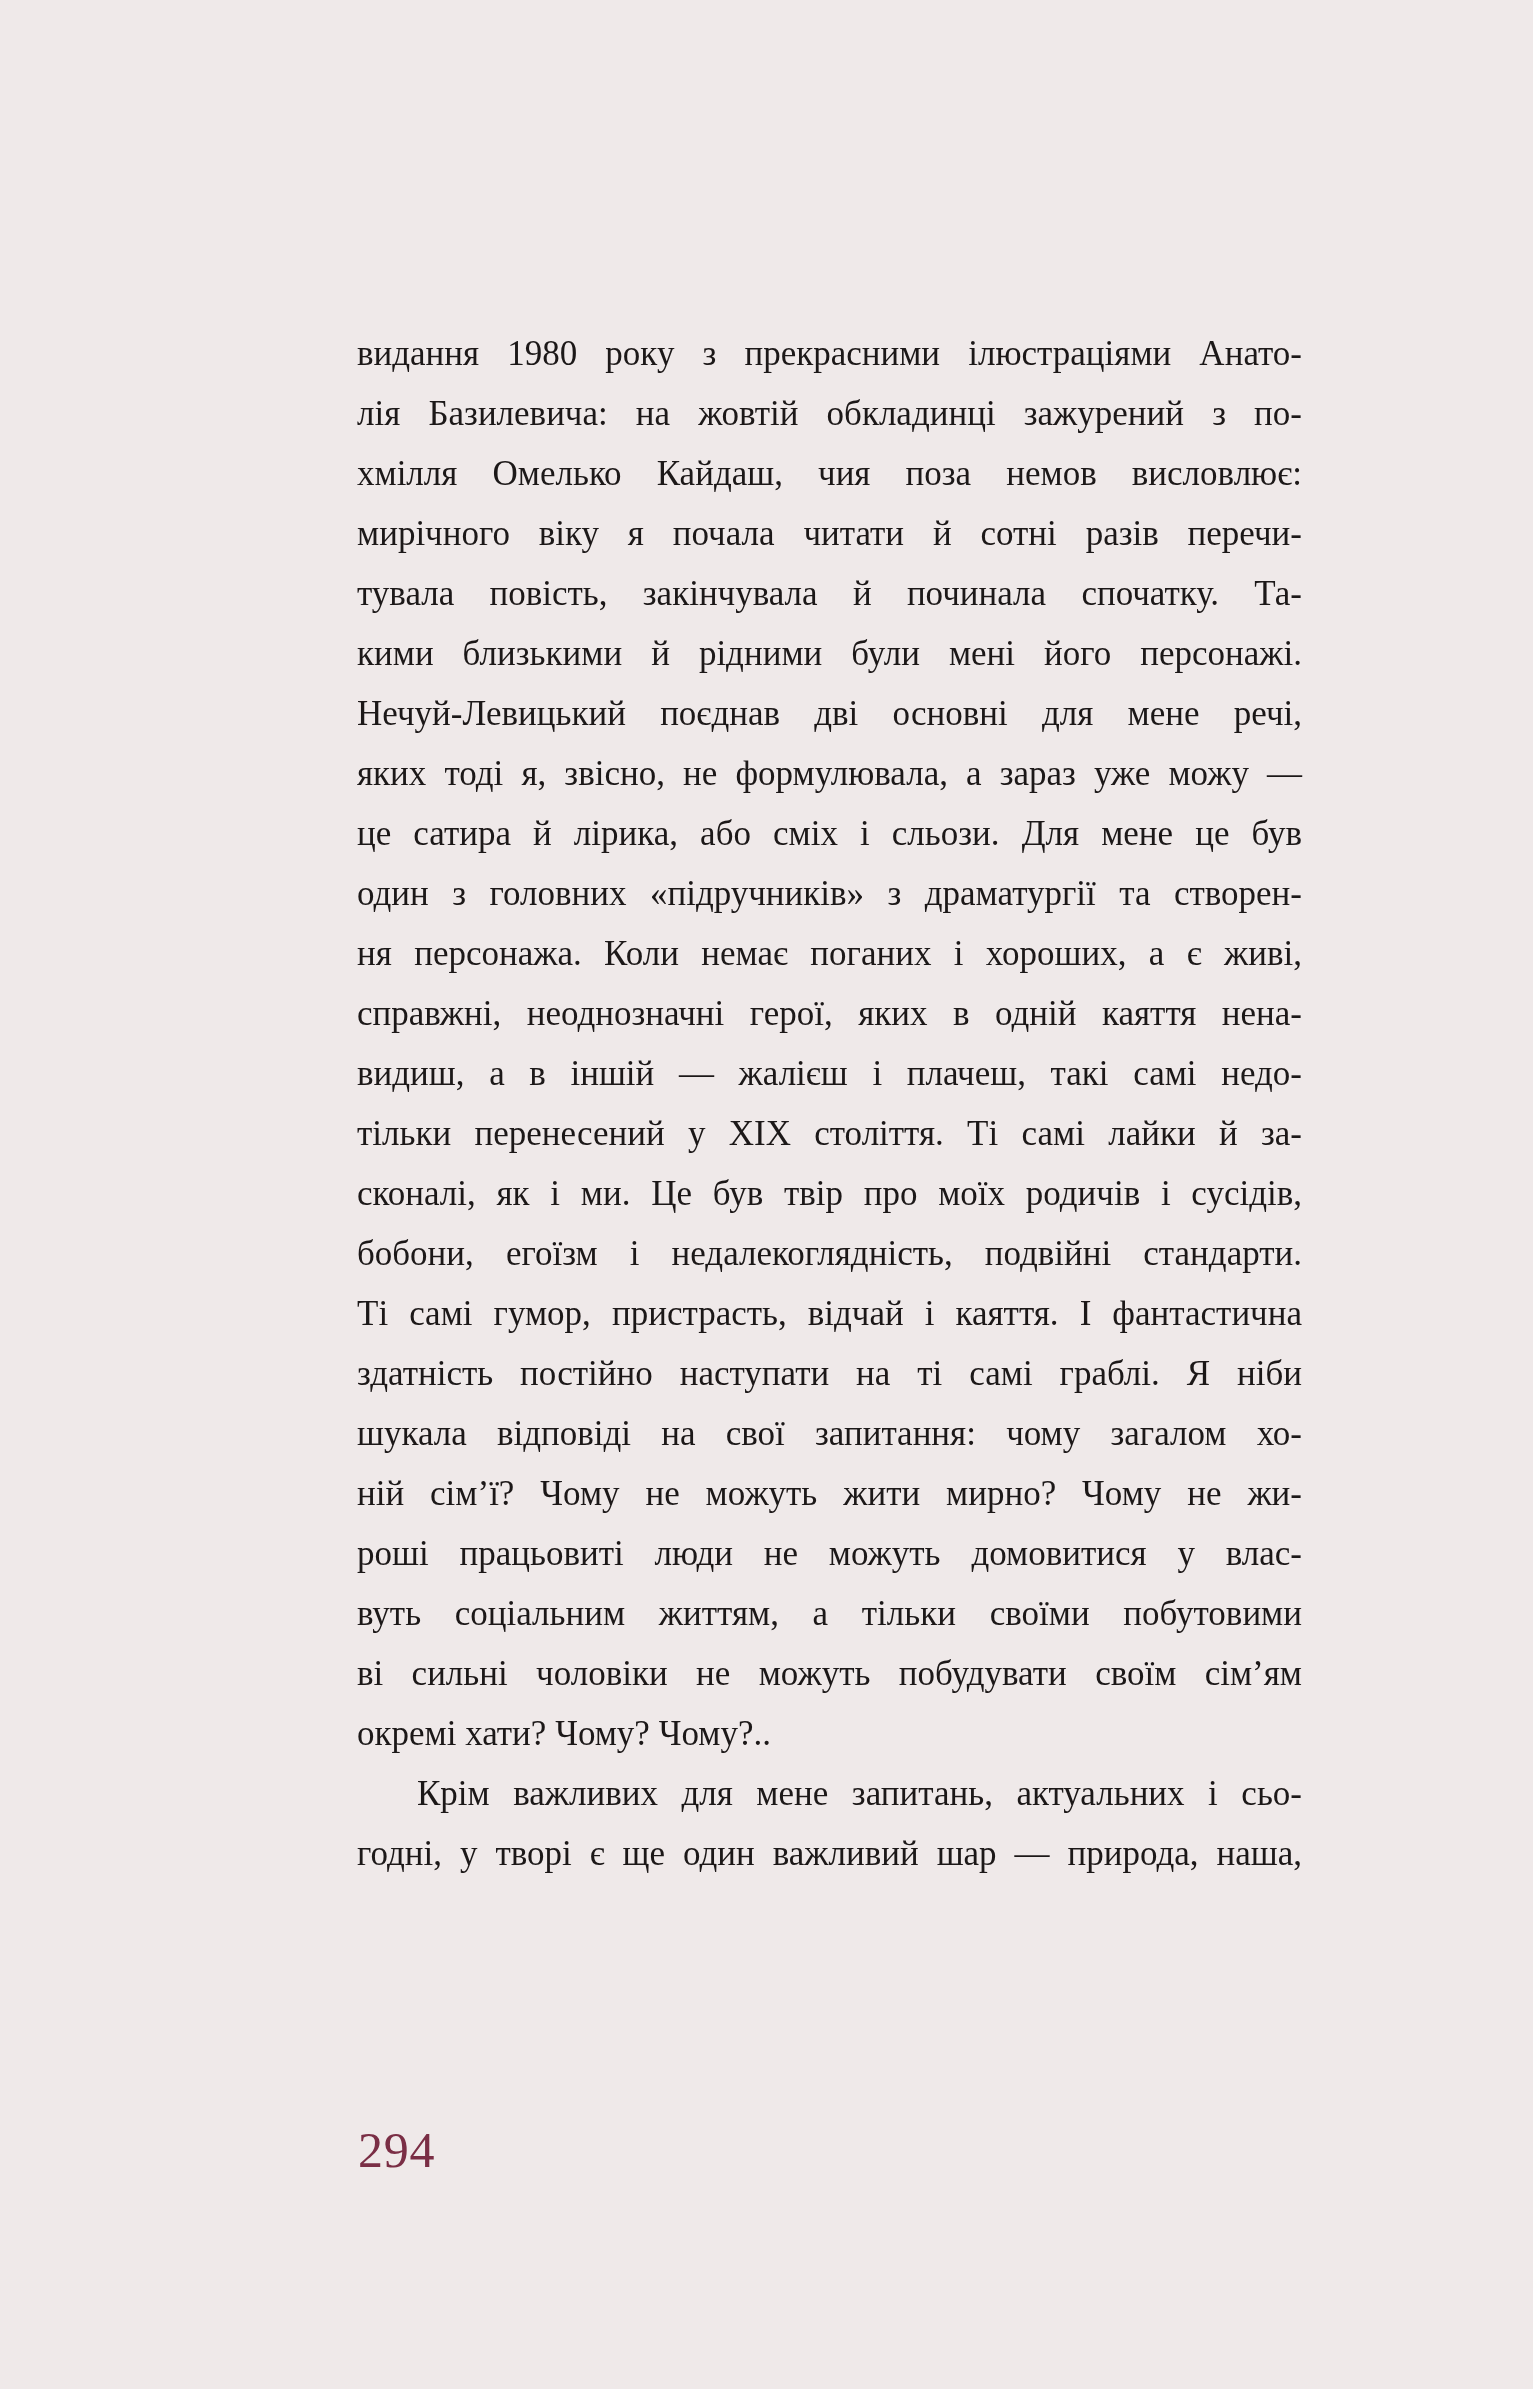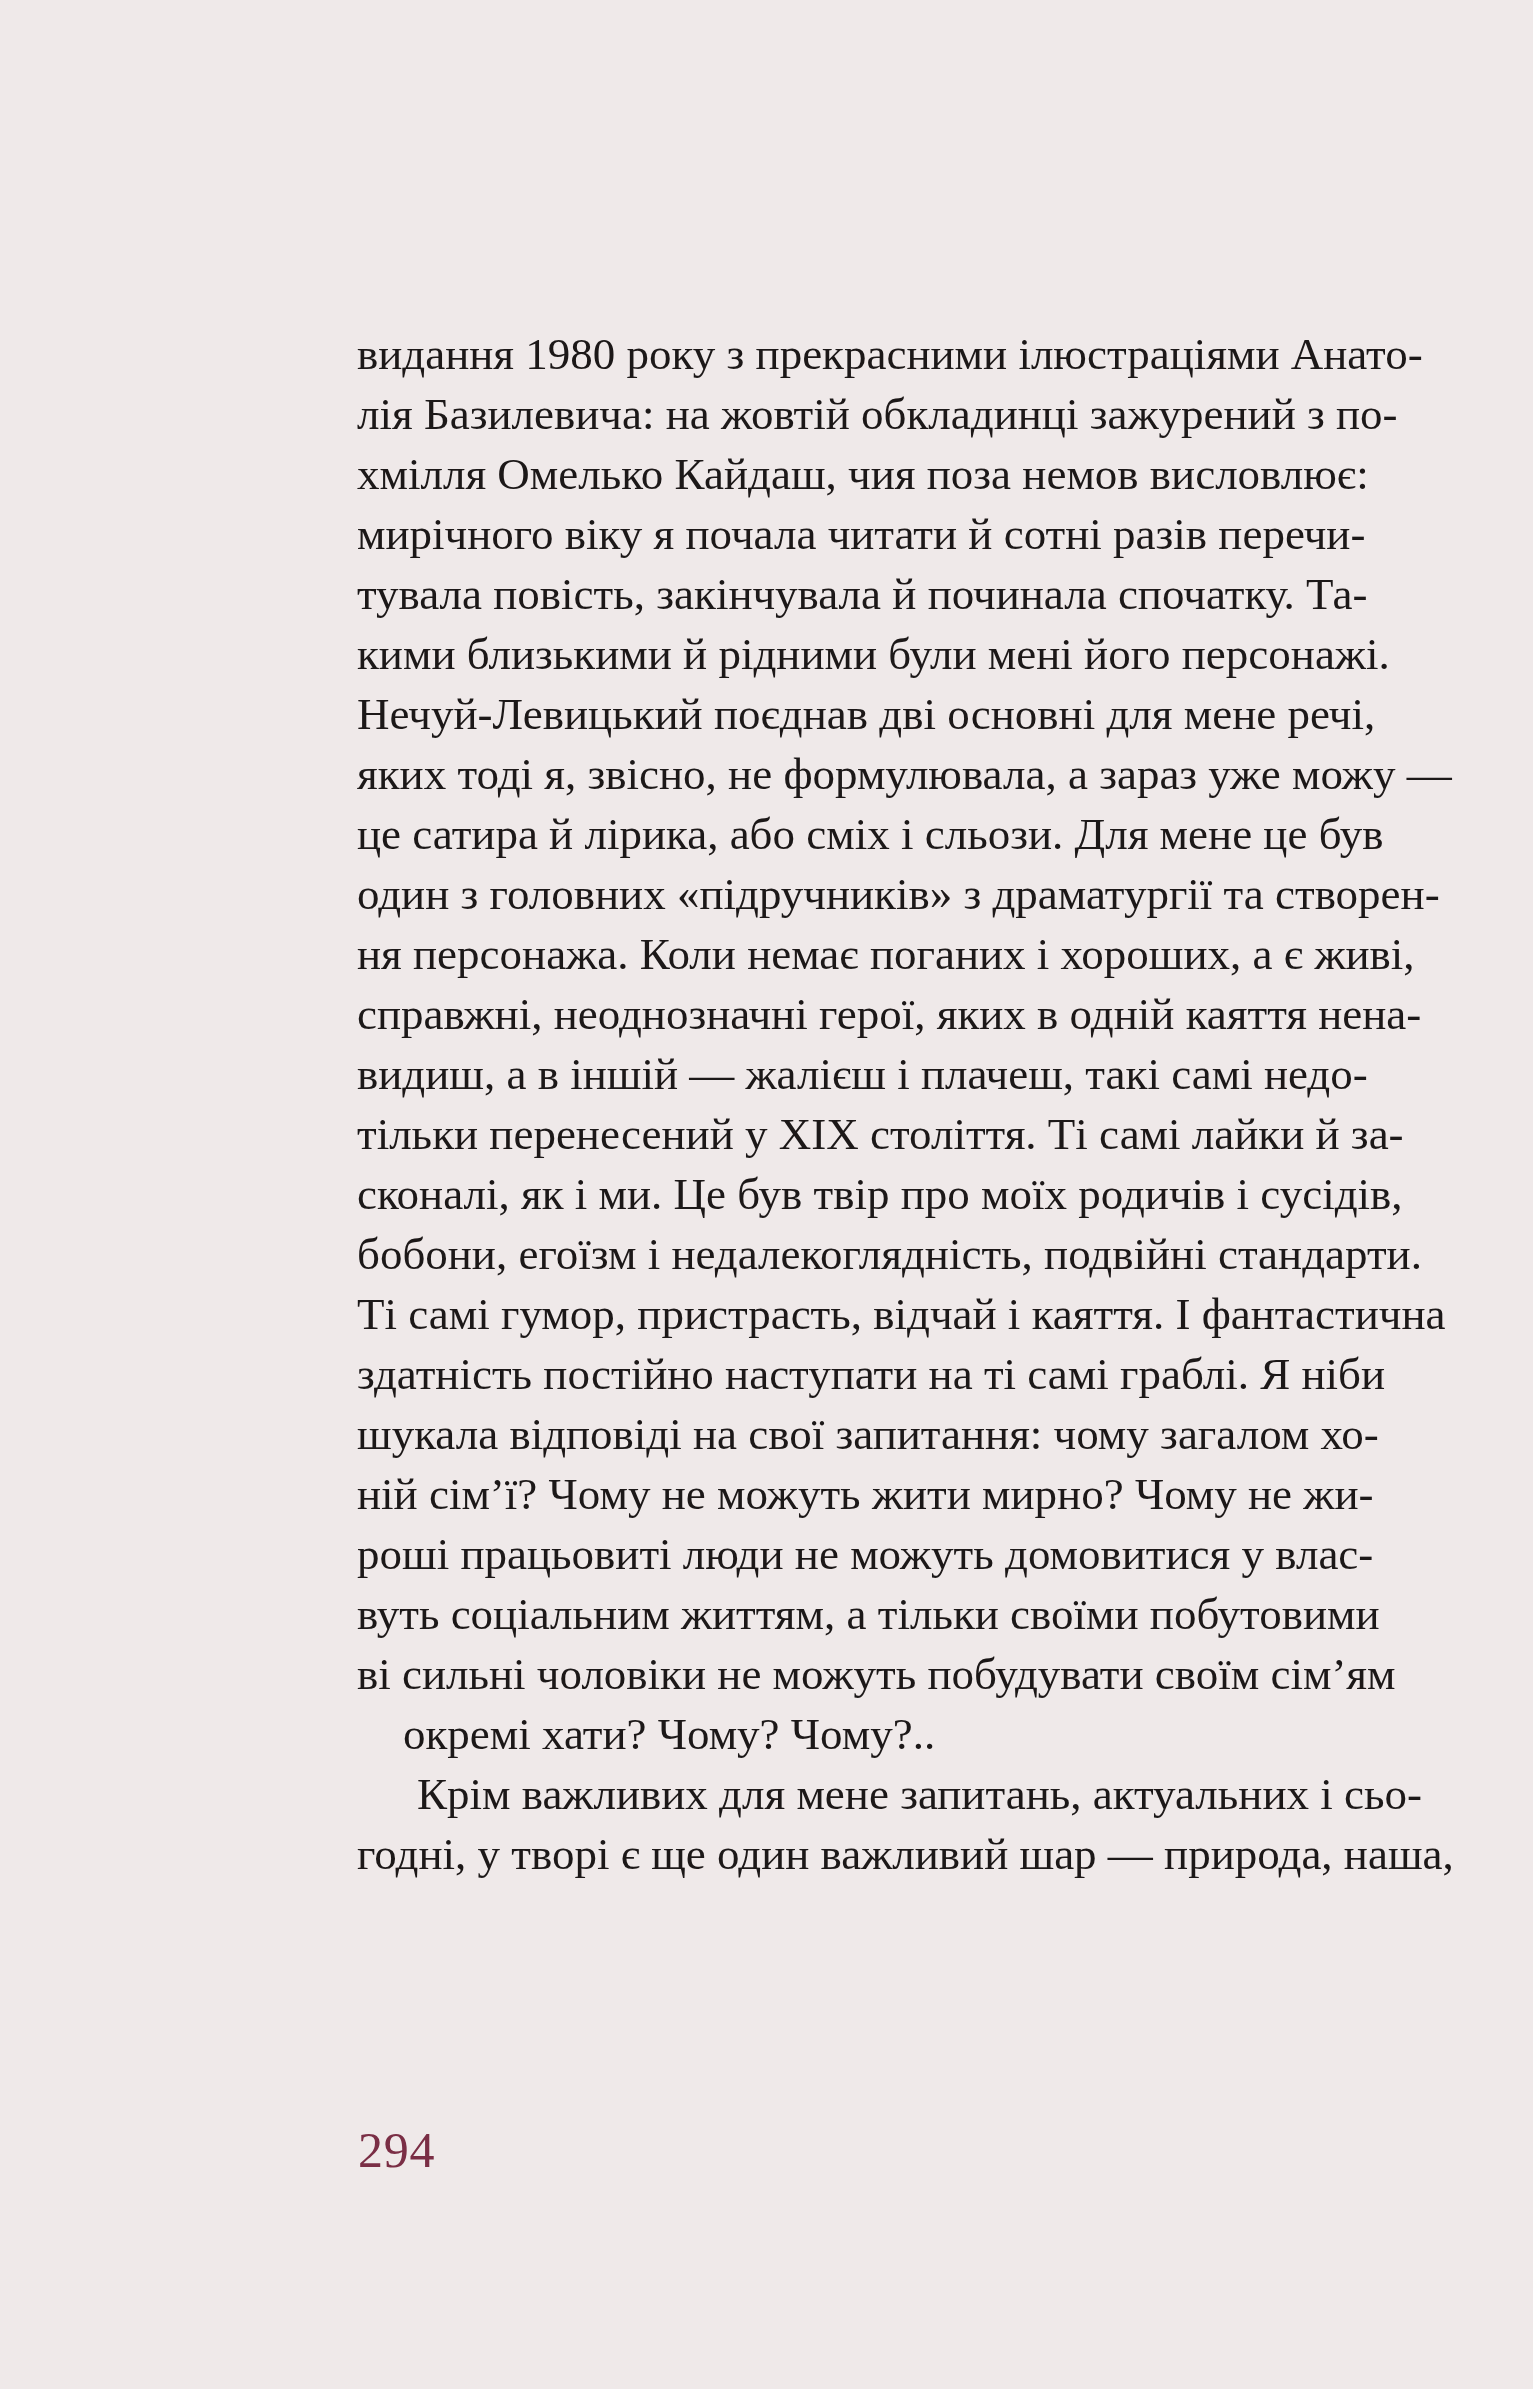--- a/index.html
+++ b/index.html
@@ -25,30 +25,29 @@
     .text-block {
       position: absolute;
       left: 357px;
       top: 324px;
       width: 945px;
     }
     .line {
       display: block;
       height: 60px;
       line-height: 60px;
-      font-size: 45px;
+      font-size: 35px;
       white-space: nowrap;
       text-align: justify;
       text-align-last: justify;
       overflow: visible;
     }
     .line.last {
       text-align: center;
       text-align-last: left;
-      margin-left: 46px;
     }
     .line.indent {
       padding-left: 60px;
     }
     .page-number {
       position: absolute;
       left: 358px;
       top: 2121px;
       font-family: "Liberation Serif", "DejaVu Serif", serif;
       font-size: 50px;

